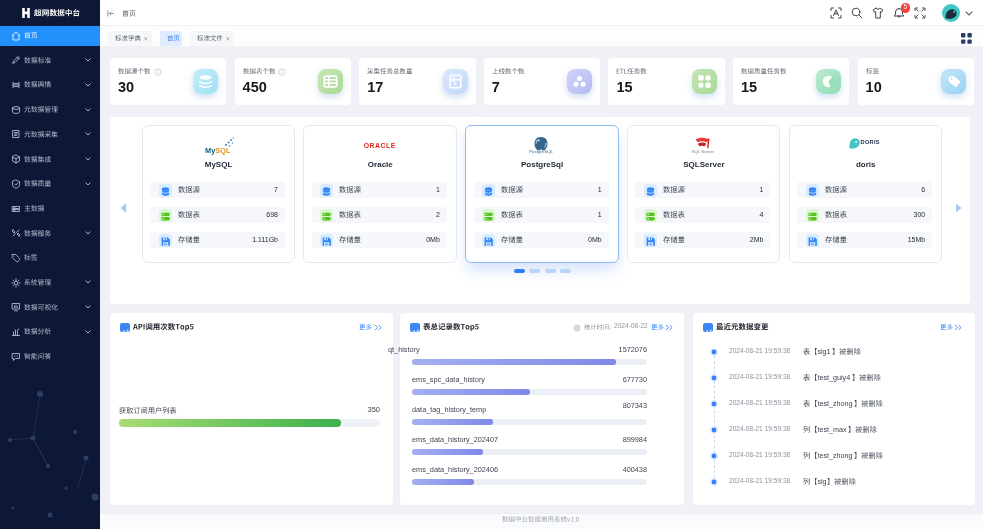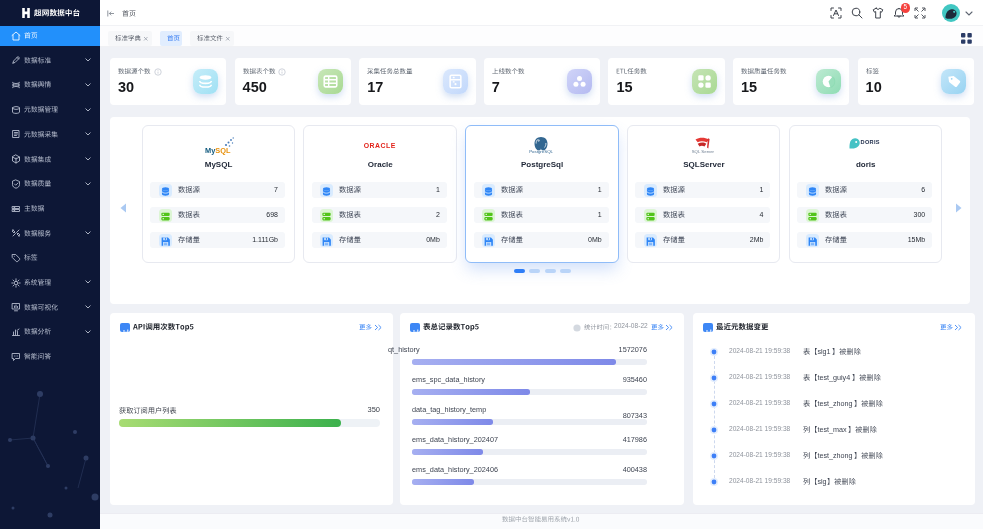--- a/index.html
+++ b/index.html
@@ -553,29 +553,29 @@
     <path d="M1.6 4 1.2 4.2C1.4 4.6 1.7 4.9 2 5.1C1.6 5.4 1.1 5.5 0.3 5.7C0.4 5.8 0.5 6 0.6 6.1C1.4 5.9 2 5.7 2.5 5.4C3.4 5.9 4.6 6 6.1 6.1C6.1 5.9 6.2 5.7 6.3 5.6C4.8 5.6 3.7 5.5 2.9 5.1C3.2 4.8 3.4 4.4 3.5 4H5.7V1.5H3.5V0.9H6.1V0.5H0.4V0.9H3V1.5H1V4H3C2.9 4.3 2.7 4.6 2.4 4.8C2.1 4.6 1.9 4.4 1.6 4ZM1.5 2.9H3V3.2C3 3.3 3 3.5 3 3.6H1.5ZM3.5 3.6C3.5 3.5 3.5 3.3 3.5 3.2V2.9H5.2V3.6ZM1.5 1.9H3V2.5H1.5ZM3.5 1.9H5.2V2.5H3.5Z M9.5 0.1C9.1 0.7 8.3 1.3 7.2 1.7C7.3 1.8 7.5 2 7.6 2.1C8.2 1.8 8.7 1.5 9.1 1.1H10.9C10.6 1.5 10.1 1.9 9.6 2.2C9.4 2 9.1 1.8 8.8 1.6L8.4 1.9C8.7 2 9 2.2 9.2 2.4C8.5 2.7 7.7 3 7 3.1C7.1 3.2 7.2 3.4 7.2 3.5C8.9 3.2 10.8 2.3 11.7 0.9L11.4 0.7L11.3 0.7H9.6C9.7 0.5 9.9 0.4 10 0.2ZM10.5 2.4C10.1 3 9.1 3.8 7.8 4.2C7.9 4.3 8 4.5 8.1 4.6C8.9 4.3 9.6 3.9 10.1 3.4H11.9C11.6 3.9 11.1 4.3 10.6 4.7C10.3 4.5 10 4.2 9.8 4L9.3 4.3C9.6 4.4 9.9 4.7 10.1 4.9C9.2 5.3 8.1 5.5 7 5.6C7.1 5.8 7.2 6 7.2 6.1C9.5 5.8 11.7 5.1 12.6 3.2L12.3 3L12.2 3H10.6C10.8 2.8 10.9 2.7 11.1 2.5Z" fill="#3d87f5"></path>
   </svg>
 <svg style="position:absolute;left:664.5px;top:324px" width="8" height="7">
     <path d="M1 1l2.6 2.5L1 6M4.5 1l2.6 2.5L4.5 6" stroke="#3d87f5" stroke-width="0.9" fill="none"></path>
   </svg>
 <div style="position:absolute;left:388px;top:346.0px;font:400 7.3px 'Liberation Sans',sans-serif;color:#3f4552;line-height:1;white-space:nowrap;letter-spacing:normal">qt_history</div>
 <div style="position:absolute;right:336.0px;top:346.0px;font:400 7.3px 'Liberation Sans',sans-serif;color:#3f4552;line-height:1;white-space:nowrap;letter-spacing:normal">1572076</div>
 <div style="position:absolute;left:412px;top:359.0px;width:235px;height:5.5px;border-radius:2.7px;background:#ebeef4"></div>
 <div style="position:absolute;left:412px;top:359.0px;width:204.0px;height:5.5px;border-radius:2.7px;background:linear-gradient(90deg,#a6aff1,#7e89e8)"></div>
 <div style="position:absolute;left:412.0px;top:376.0px;font:400 7.3px 'Liberation Sans',sans-serif;color:#3f4552;line-height:1;white-space:nowrap;letter-spacing:normal">ems_spc_data_history</div>
-<div style="position:absolute;right:336.0px;top:376.0px;font:400 7.3px 'Liberation Sans',sans-serif;color:#3f4552;line-height:1;white-space:nowrap;letter-spacing:normal">935460</div>
+<div style="position:absolute;right:336.0px;top:376.0px;font:400 7.3px 'Liberation Sans',sans-serif;color:#3f4552;line-height:1;white-space:nowrap;letter-spacing:normal">677730</div>
 <div style="position:absolute;left:412px;top:389.0px;width:235px;height:5.5px;border-radius:2.7px;background:#ebeef4"></div>
 <div style="position:absolute;left:412px;top:389.0px;width:118.2px;height:5.5px;border-radius:2.7px;background:linear-gradient(90deg,#a6aff1,#7e89e8)"></div>
 <div style="position:absolute;left:412.0px;top:406.0px;font:400 7.3px 'Liberation Sans',sans-serif;color:#3f4552;line-height:1;white-space:nowrap;letter-spacing:normal">data_tag_history_temp</div>
-<div style="position:absolute;right:336.0px;top:412px;font:400 7.3px 'Liberation Sans',sans-serif;color:#3f4552;line-height:1;white-space:nowrap;letter-spacing:normal">807343</div>
+<div style="position:absolute;right:336.0px;top:402px;font:400 7.3px 'Liberation Sans',sans-serif;color:#3f4552;line-height:1;white-space:nowrap;letter-spacing:normal">807343</div>
 <div style="position:absolute;left:412px;top:419.0px;width:235px;height:5.5px;border-radius:2.7px;background:#ebeef4"></div>
 <div style="position:absolute;left:412px;top:419.0px;width:81.1px;height:5.5px;border-radius:2.7px;background:linear-gradient(90deg,#a6aff1,#7e89e8)"></div>
 <div style="position:absolute;left:412.0px;top:436.0px;font:400 7.3px 'Liberation Sans',sans-serif;color:#3f4552;line-height:1;white-space:nowrap;letter-spacing:normal">ems_data_history_202407</div>
-<div style="position:absolute;right:336.0px;top:436.0px;font:400 7.3px 'Liberation Sans',sans-serif;color:#3f4552;line-height:1;white-space:nowrap;letter-spacing:normal">417986</div>
+<div style="position:absolute;right:336.0px;top:436.0px;font:400 7.3px 'Liberation Sans',sans-serif;color:#3f4552;line-height:1;white-space:nowrap;letter-spacing:normal">899984</div>
 <div style="position:absolute;left:412px;top:449.0px;width:235px;height:5.5px;border-radius:2.7px;background:#ebeef4"></div>
 <div style="position:absolute;left:412px;top:449.0px;width:71.4px;height:5.5px;border-radius:2.7px;background:linear-gradient(90deg,#a6aff1,#7e89e8)"></div>
 <div style="position:absolute;left:412.0px;top:466.0px;font:400 7.3px 'Liberation Sans',sans-serif;color:#3f4552;line-height:1;white-space:nowrap;letter-spacing:normal">ems_data_history_202406</div>
 <div style="position:absolute;right:336.0px;top:466.0px;font:400 7.3px 'Liberation Sans',sans-serif;color:#3f4552;line-height:1;white-space:nowrap;letter-spacing:normal">400438</div>
 <div style="position:absolute;left:412px;top:479.0px;width:235px;height:5.5px;border-radius:2.7px;background:#ebeef4"></div>
 <div style="position:absolute;left:412px;top:479.0px;width:61.8px;height:5.5px;border-radius:2.7px;background:linear-gradient(90deg,#a6aff1,#7e89e8)"></div>
 <div style="position:absolute;left:693px;top:312.5px;width:282px;height:192.5px;background:#fff;border-radius:4px"></div>
 <div style="position:absolute;left:703.0px;top:322.5px;width:9.5px;height:9.5px;border-radius:2px;background:#3d87f5"><svg width="10" height="10">
       <path d="M2 7.5V5M4 7.5V3M6 7.5V4.5M7.8 7.5V2.5" stroke="#fff" stroke-width="1"></path>
     </svg></div>

